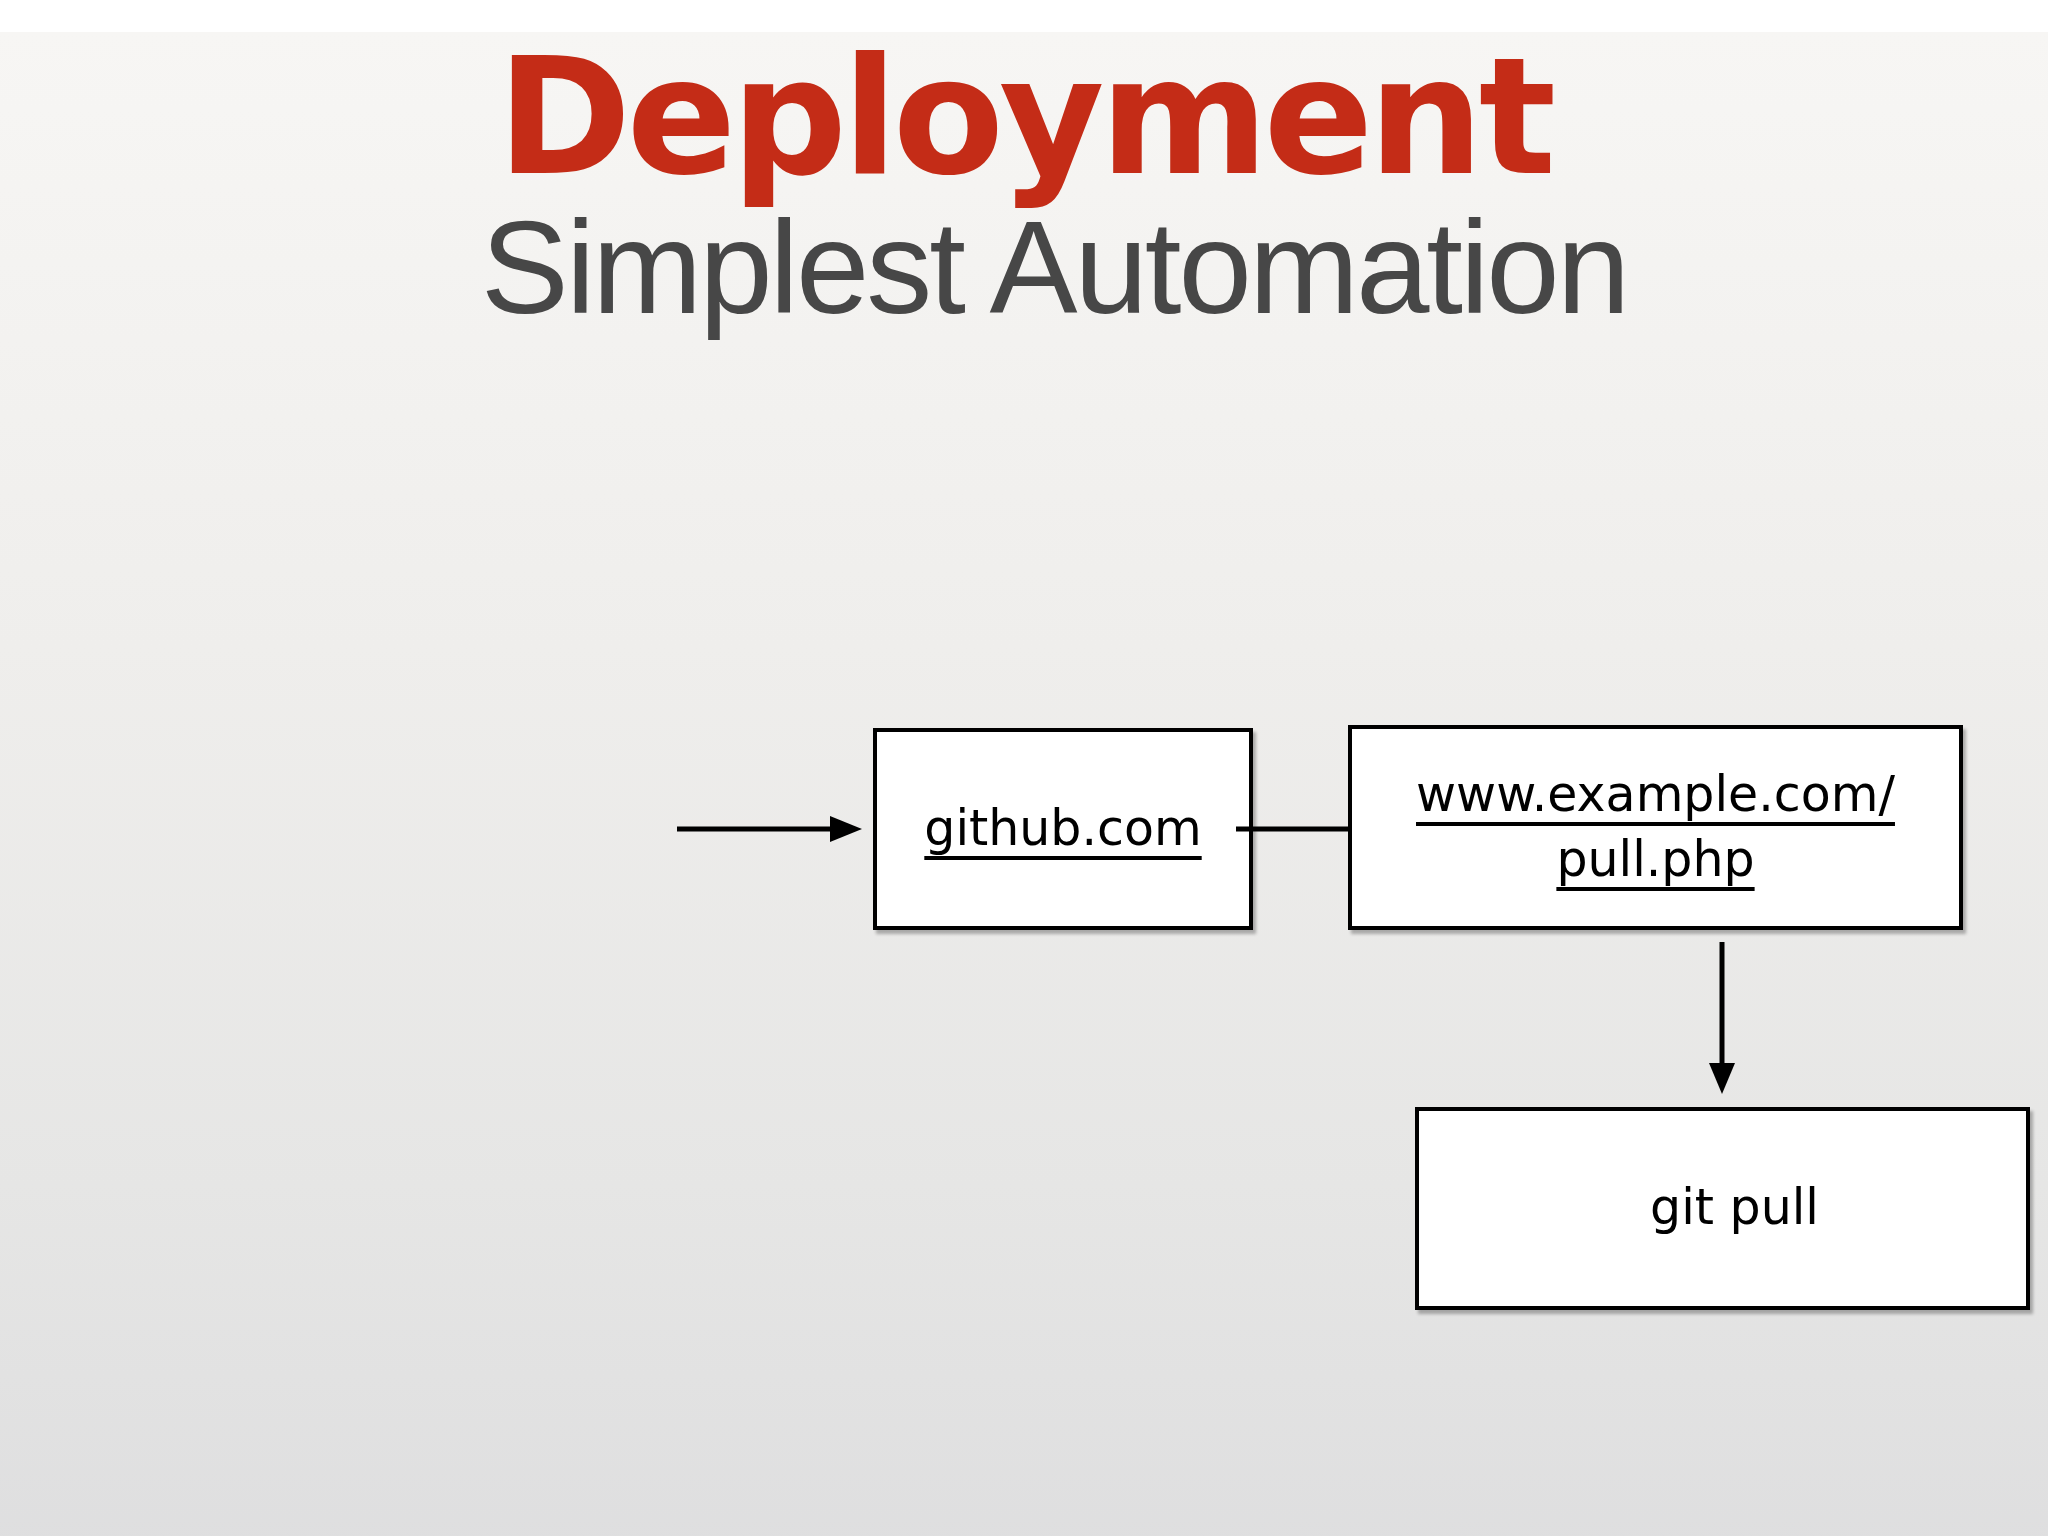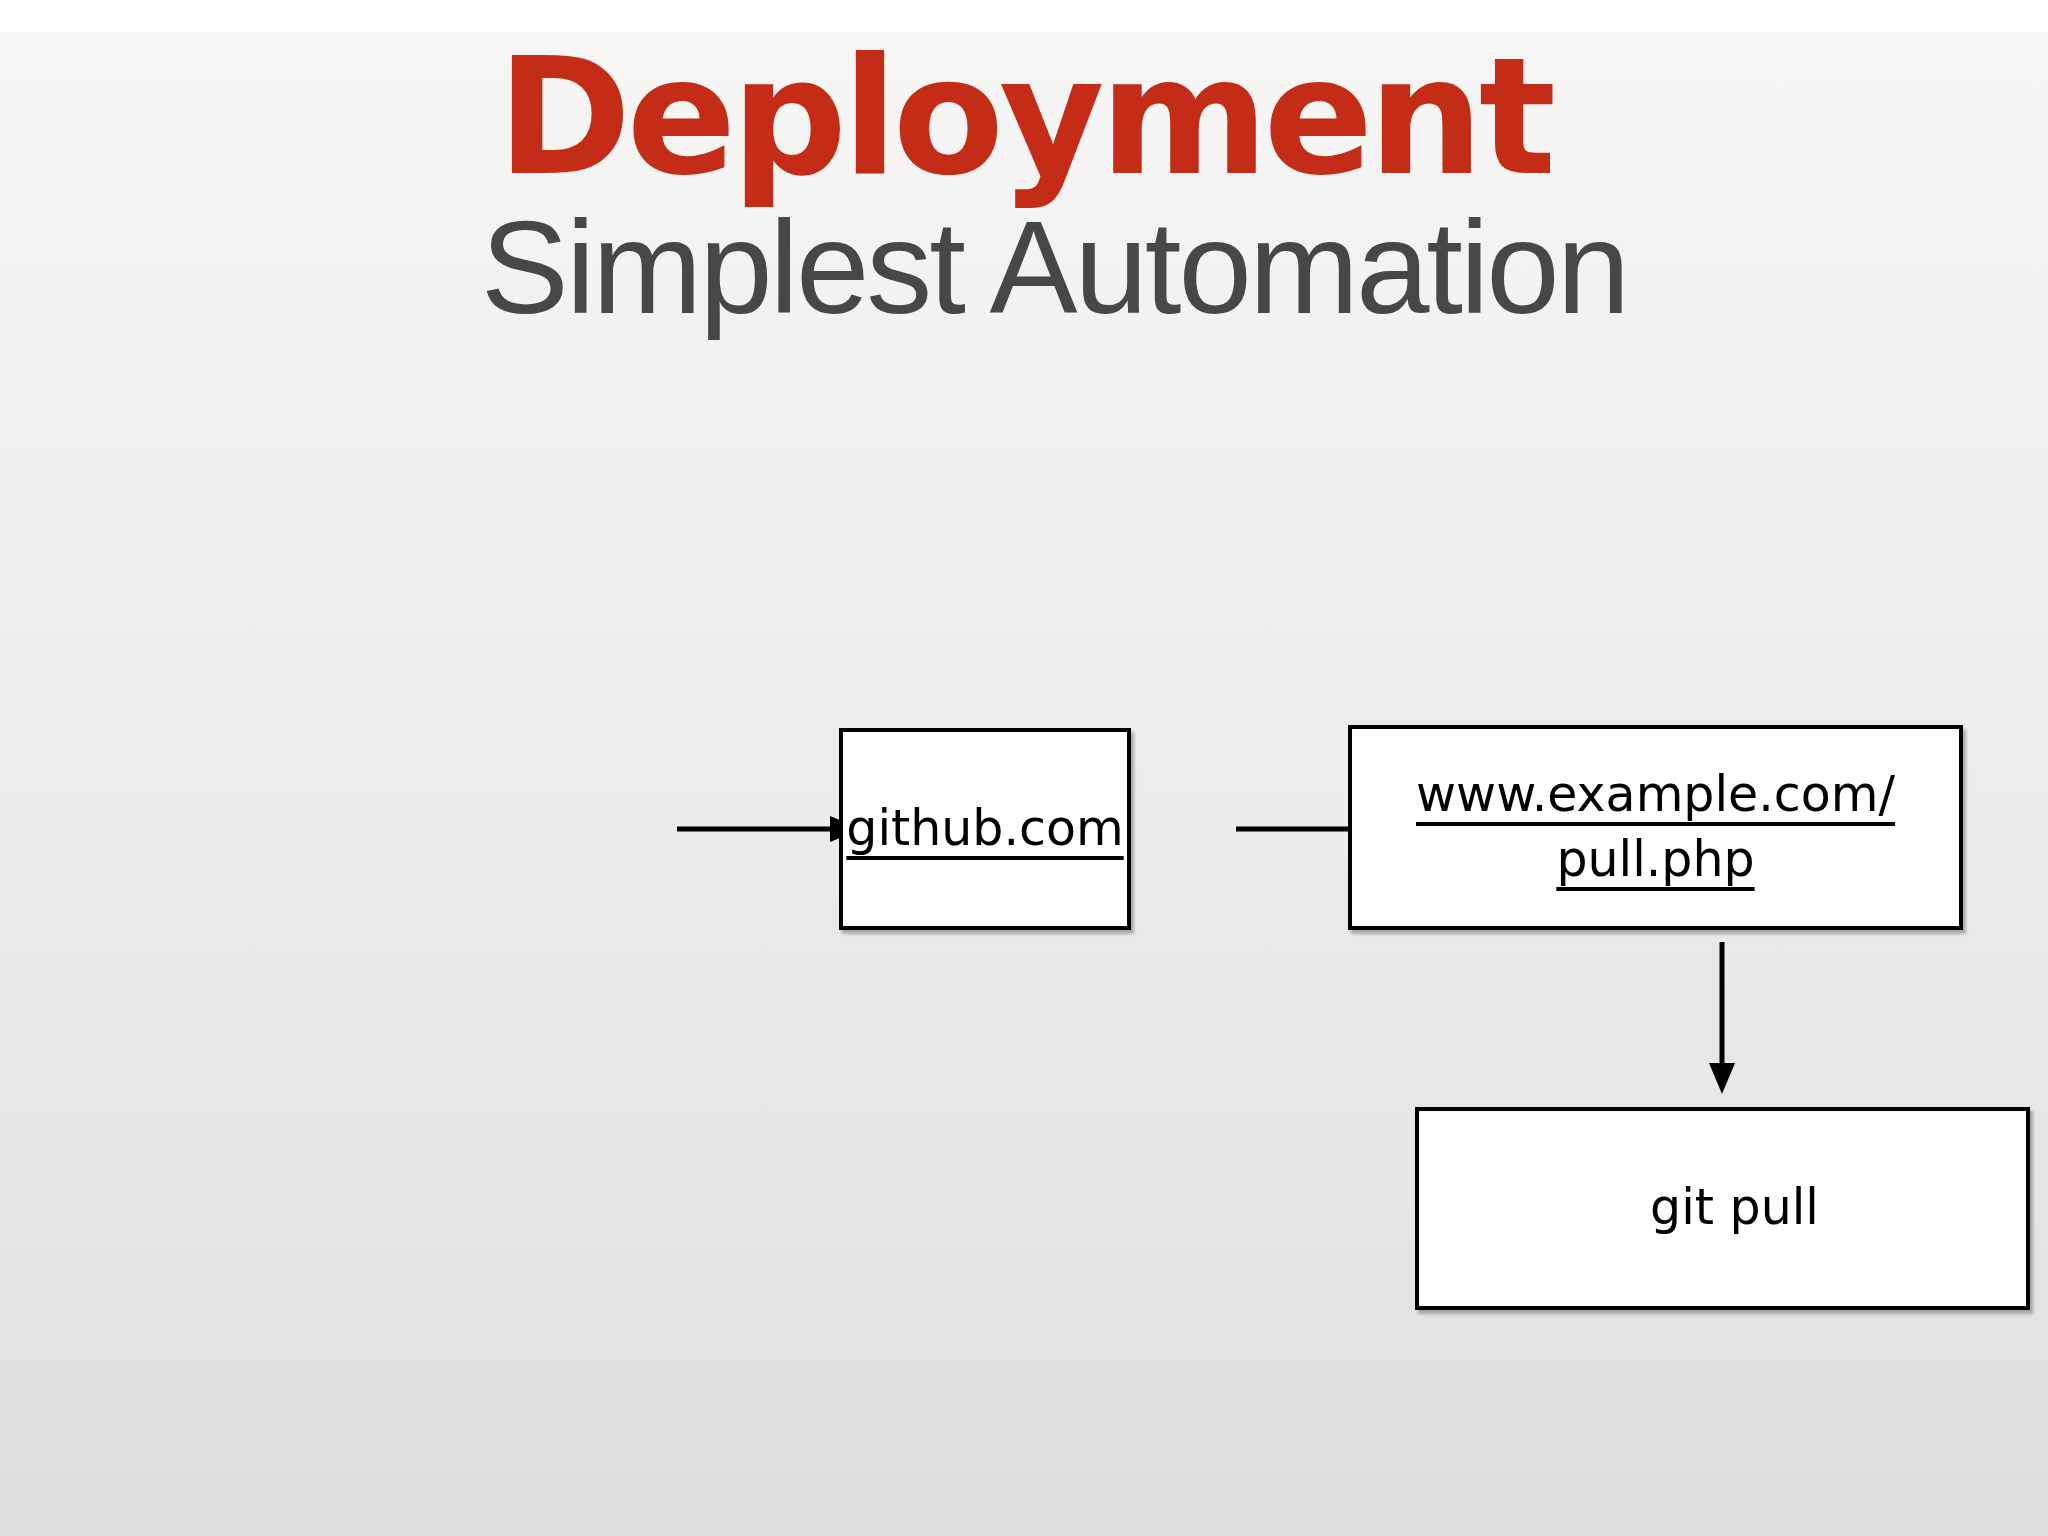--- a/index.html
+++ b/index.html
@@ -48,21 +48,21 @@
     box-shadow: 3px 4px 3px rgba(0,0,0,0.28);
     display: flex;
     align-items: center;
     justify-content: center;
     text-align: center;
     font-size: 49px;
     line-height: 1.32;
     font-family: "DejaVu Sans", sans-serif;
   }
   .box1 { left: 38px;   top: 695px;  width: 618px; height: 203px; }
-  .box2 { left: 839px;  top: 696px;  width: 292px; height: 202px; text-align: center; }
+  .box2 { left: 873px;  top: 696px;  width: 380px; height: 202px; text-align: center; }
   .box3 { left: 1348px; top: 693px;  width: 615px; height: 205px; }
   .box4 { left: 1415px; top: 1075px; width: 615px; height: 203px; padding-left: 24px; }
   .underlined {
     text-decoration: underline;
     text-decoration-thickness: 4px;
     text-underline-offset: 11px;
   }
   .line { display: block; }
   .arrow { position: absolute; }
   .arrow-1 { left: 672px;  top: 777px; }

